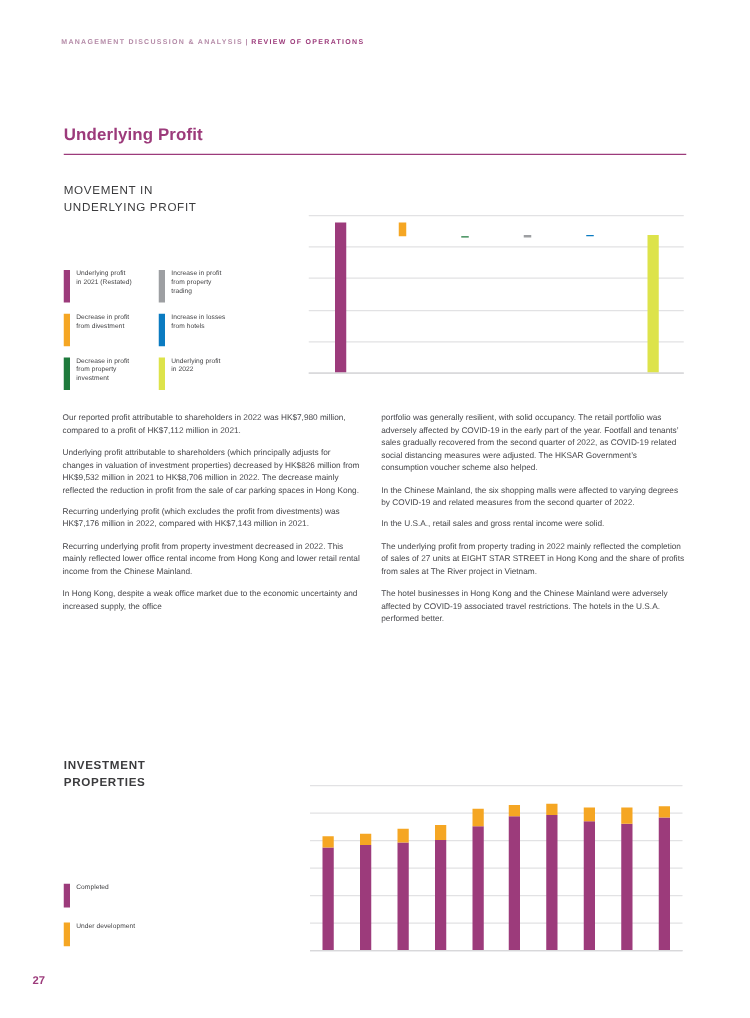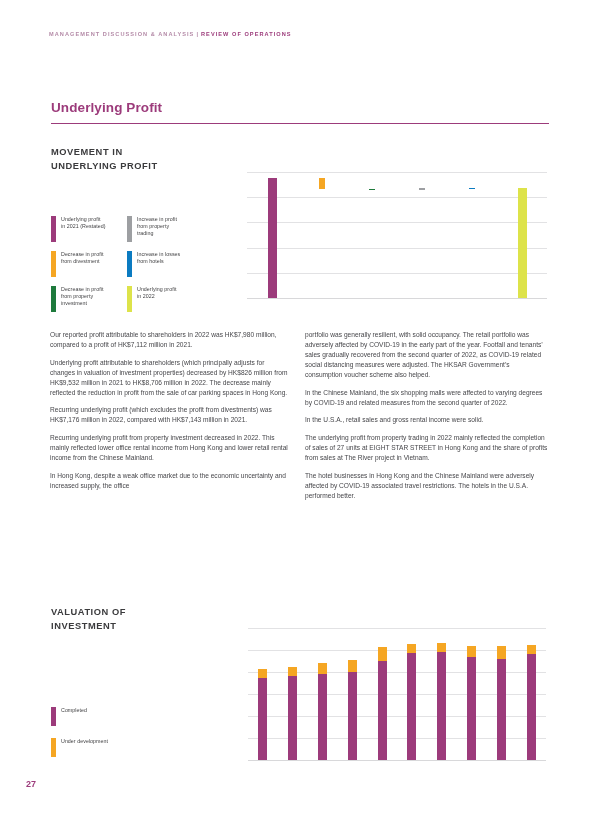--- a/index.html
+++ b/index.html
@@ -30,21 +30,21 @@
   }
   .title-rule {
     position: absolute; left: 51px; top: 123px;
     width: 498px; height: 1px; background: #9c3b7b;
   }
 
   
   .chart1-heading {
     position: absolute; left: 51px; top: 146px;
     width: 150px;
-    font-size: 9.3px; font-weight: 700; letter-spacing: .55px;
+    font-size: 9.3px; font-weight: 400; letter-spacing: .55px;
     line-height: 13.5px; color: #3b3b3d;
   }
 
   .legend1 {
     position: absolute; left: 51px; top: 216px;
     width: 152px;
     display: flex; flex-wrap: wrap;
   }
   .legend1 .lg-item {
     width: 76px; display: flex; margin-bottom: 9px;
@@ -213,22 +213,22 @@
     </div>
   <div class="body-col col-right" id="bodyRight">
       <p>portfolio was generally resilient, with solid occupancy. The retail portfolio was adversely affected by COVID-19 in the early part of the year. Footfall and tenants’ sales gradually recovered from the second quarter of 2022, as COVID-19 related social distancing measures were adjusted. The HKSAR Government’s consumption voucher scheme also helped.</p>
       <p>In the Chinese Mainland, the six shopping malls were affected to varying degrees by COVID-19 and related measures from the second quarter of 2022.</p>
       <p>In the U.S.A., retail sales and gross rental income were solid.</p>
       <p>The underlying profit from property trading in 2022 mainly reflected the completion of sales of 27 units at EIGHT STAR STREET in Hong Kong and the share of profits from sales at The River project in Vietnam.</p>
       <p>The hotel businesses in Hong Kong and the Chinese Mainland were adversely affected by COVID-19 associated travel restrictions. The hotels in the U.S.A. performed better.</p>
     </div>
 
   <div class="chart2-heading">
-    <div>VALUATION OF</div>
     <div>INVESTMENT</div>
+    <div>PROPERTIES</div>
   </div>
 
   <div class="legend2" id="legend2">
       <div class="lg-item">
         <div class="lg-swatch" style="background: rgb(156, 59, 123);"></div>
         <div class="lg-label">
           <div>Completed</div>
         </div>
       </div>
       <div class="lg-item">

